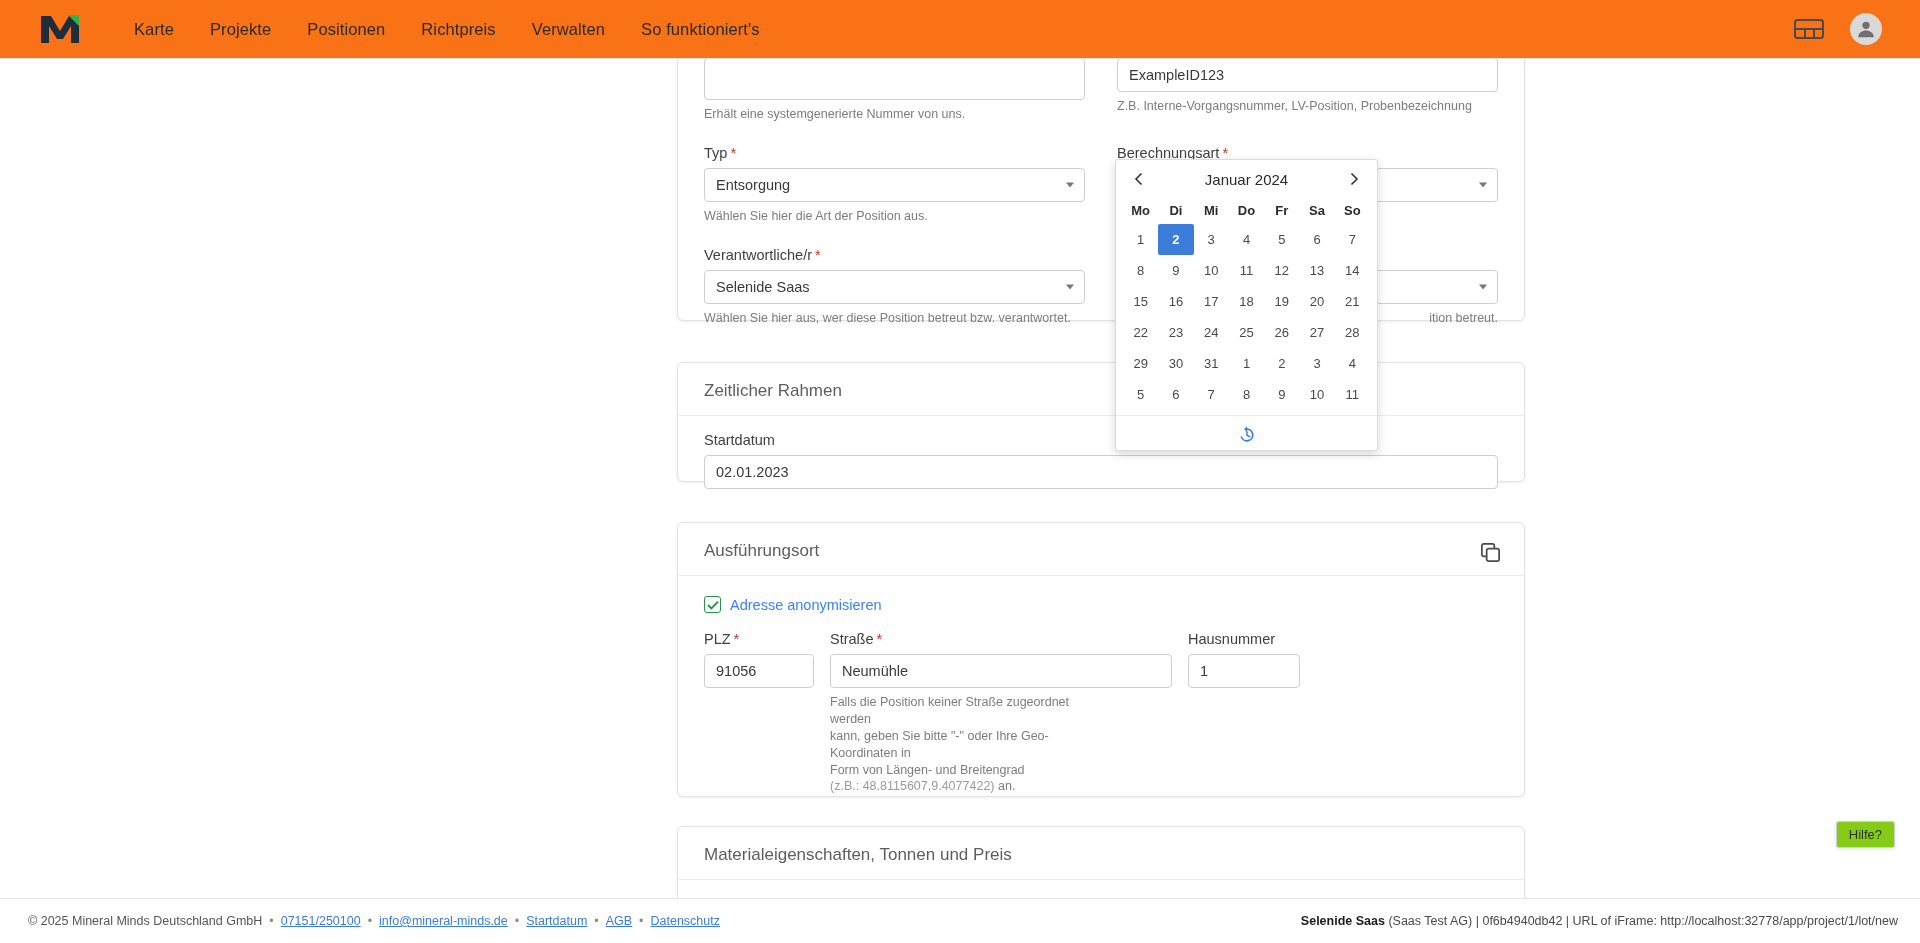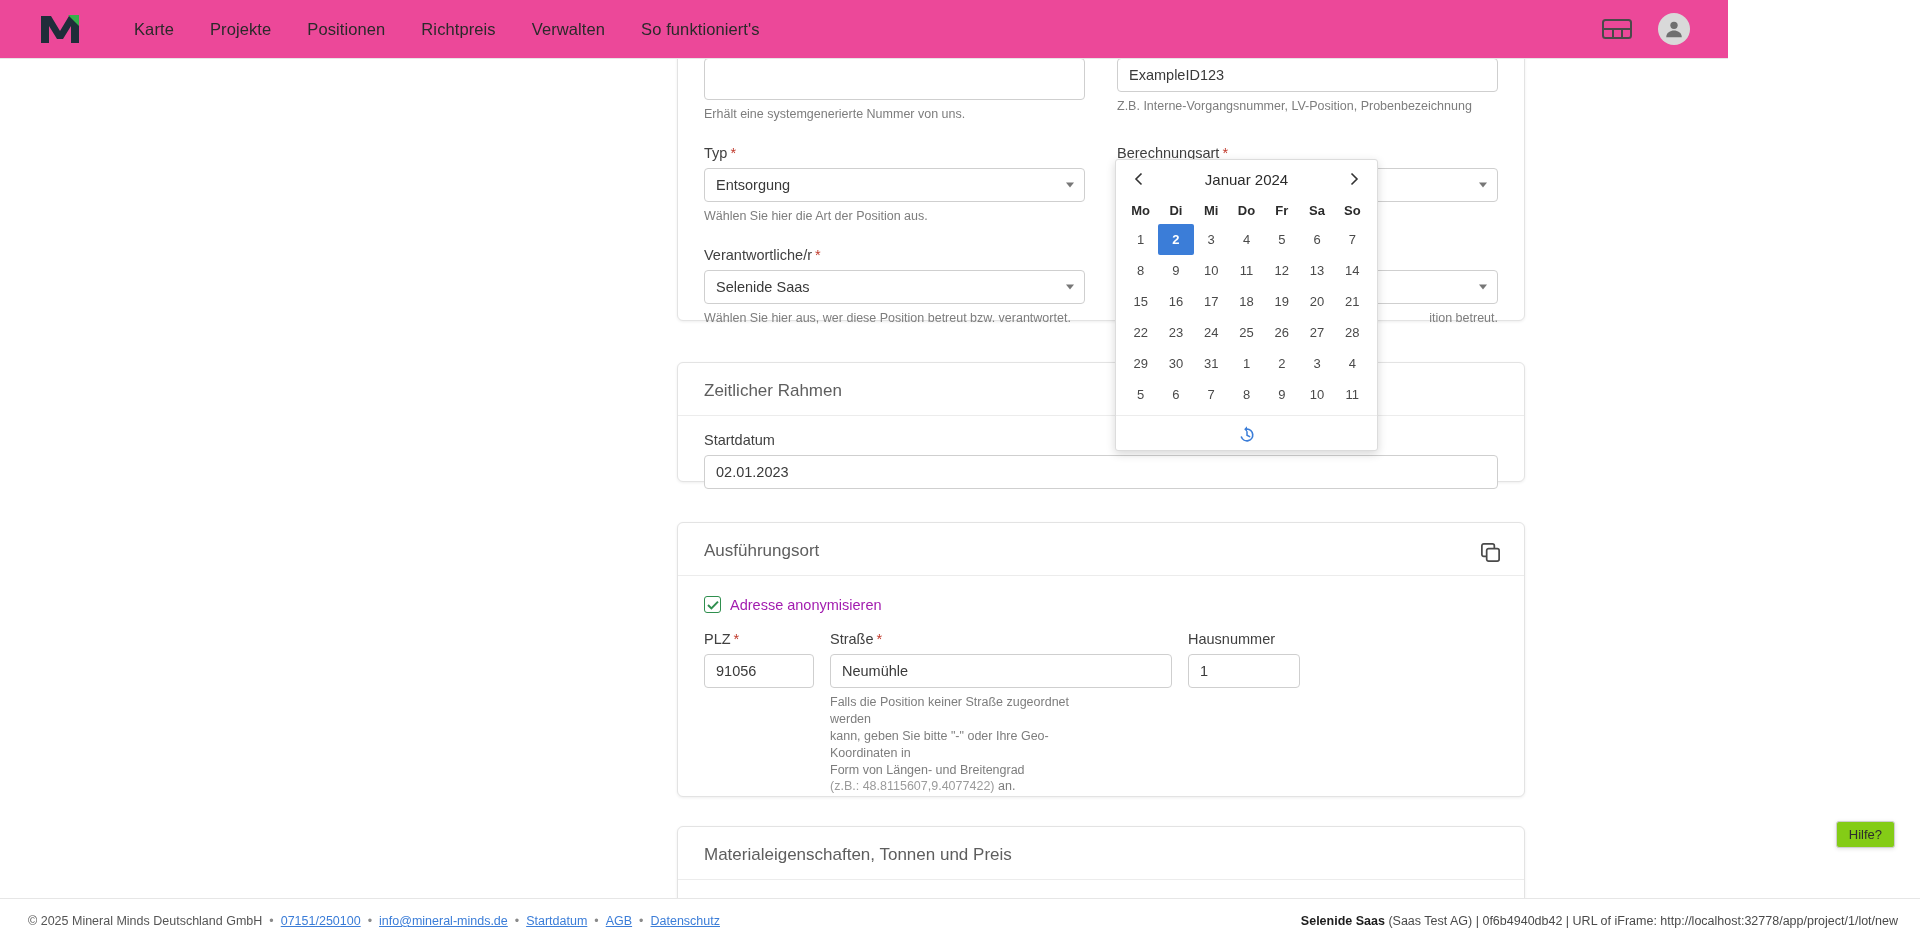--- a/index.html
+++ b/index.html
@@ -10,22 +10,22 @@
     background: #ffffff;
     font-family: "Liberation Sans", sans-serif;
     font-size: 15px;
     color: #3b3b3b;
   }
   #app { position: relative; width: 1920px; height: 943px; }
 
   
   .topbar {
     position: absolute; top: 0; left: 0;
-    width: 1728px; height: 59px;
-    background: #ec4899;
+    width: 1920px; height: 59px;
+    background: #f97316;
     border-bottom: 1px solid #e6e6e6;
     display: flex; align-items: center;
     z-index: 40;
   }
   .logo-wrap { margin-left: 38px; width: 46px; height: 36px; display: flex; align-items: center; }
   .nav-links { display: flex; align-items: center; margin-left: 50px; gap: 36px; }
   .nav-link {
     font-size: 16.5px; color: #2a2a2a; cursor: pointer;
     letter-spacing: .1px; white-space: nowrap;
   }
@@ -98,21 +98,21 @@
   .col { flex: 1 1 0; min-width: 0; }
 
   
   .checkbox-row { display: flex; align-items: center; gap: 9px; padding: 0 26px; }
   .cb {
     width: 17px; height: 17px; border: 1.5px solid #2f8f4e; border-radius: 3px;
     background: #ffffff; display: flex; align-items: center; justify-content: center;
     cursor: pointer;
   }
   .cb svg { display: block; }
-  .cb-label { font-size: 14.5px; color: #a21caf; }
+  .cb-label { font-size: 14.5px; color: #3b82f6; }
 
   
   .card-icon { position: absolute; right: 22px; top: 18px; cursor: pointer; }
 
   
   .datepicker {
     position: absolute;
     left: 1115px; top: 100px;
     width: 263px;
     background: #ffffff;

